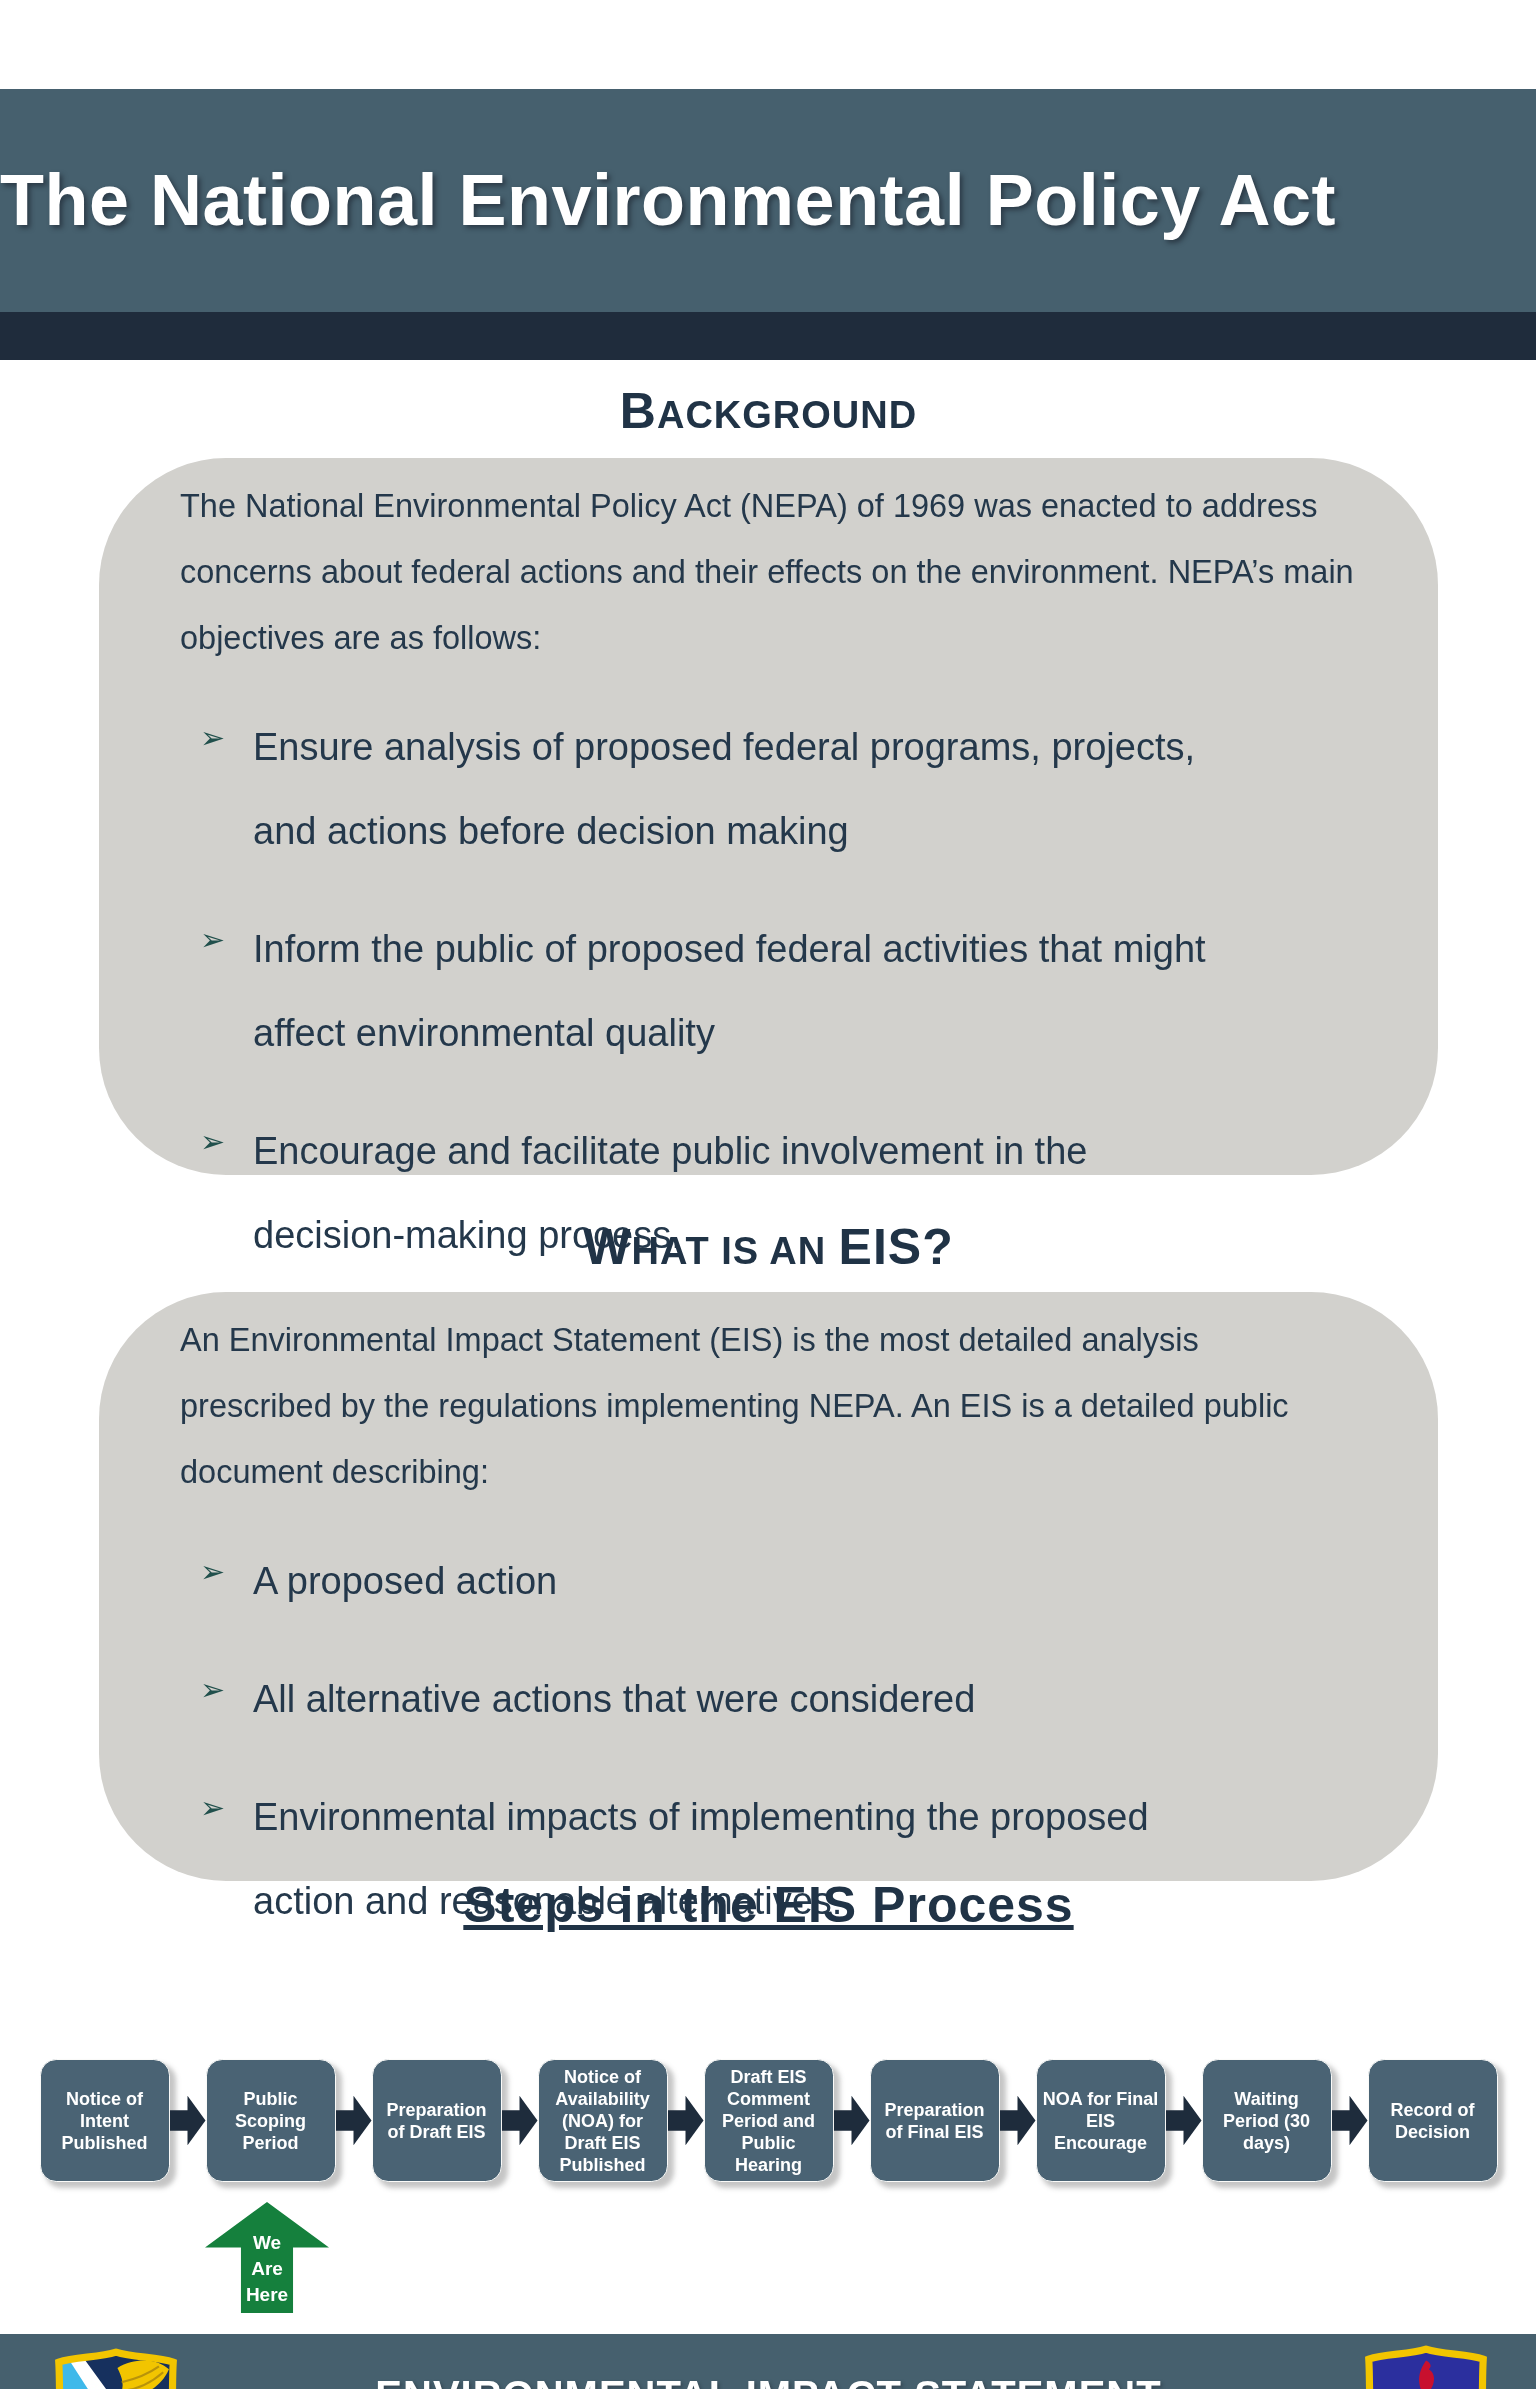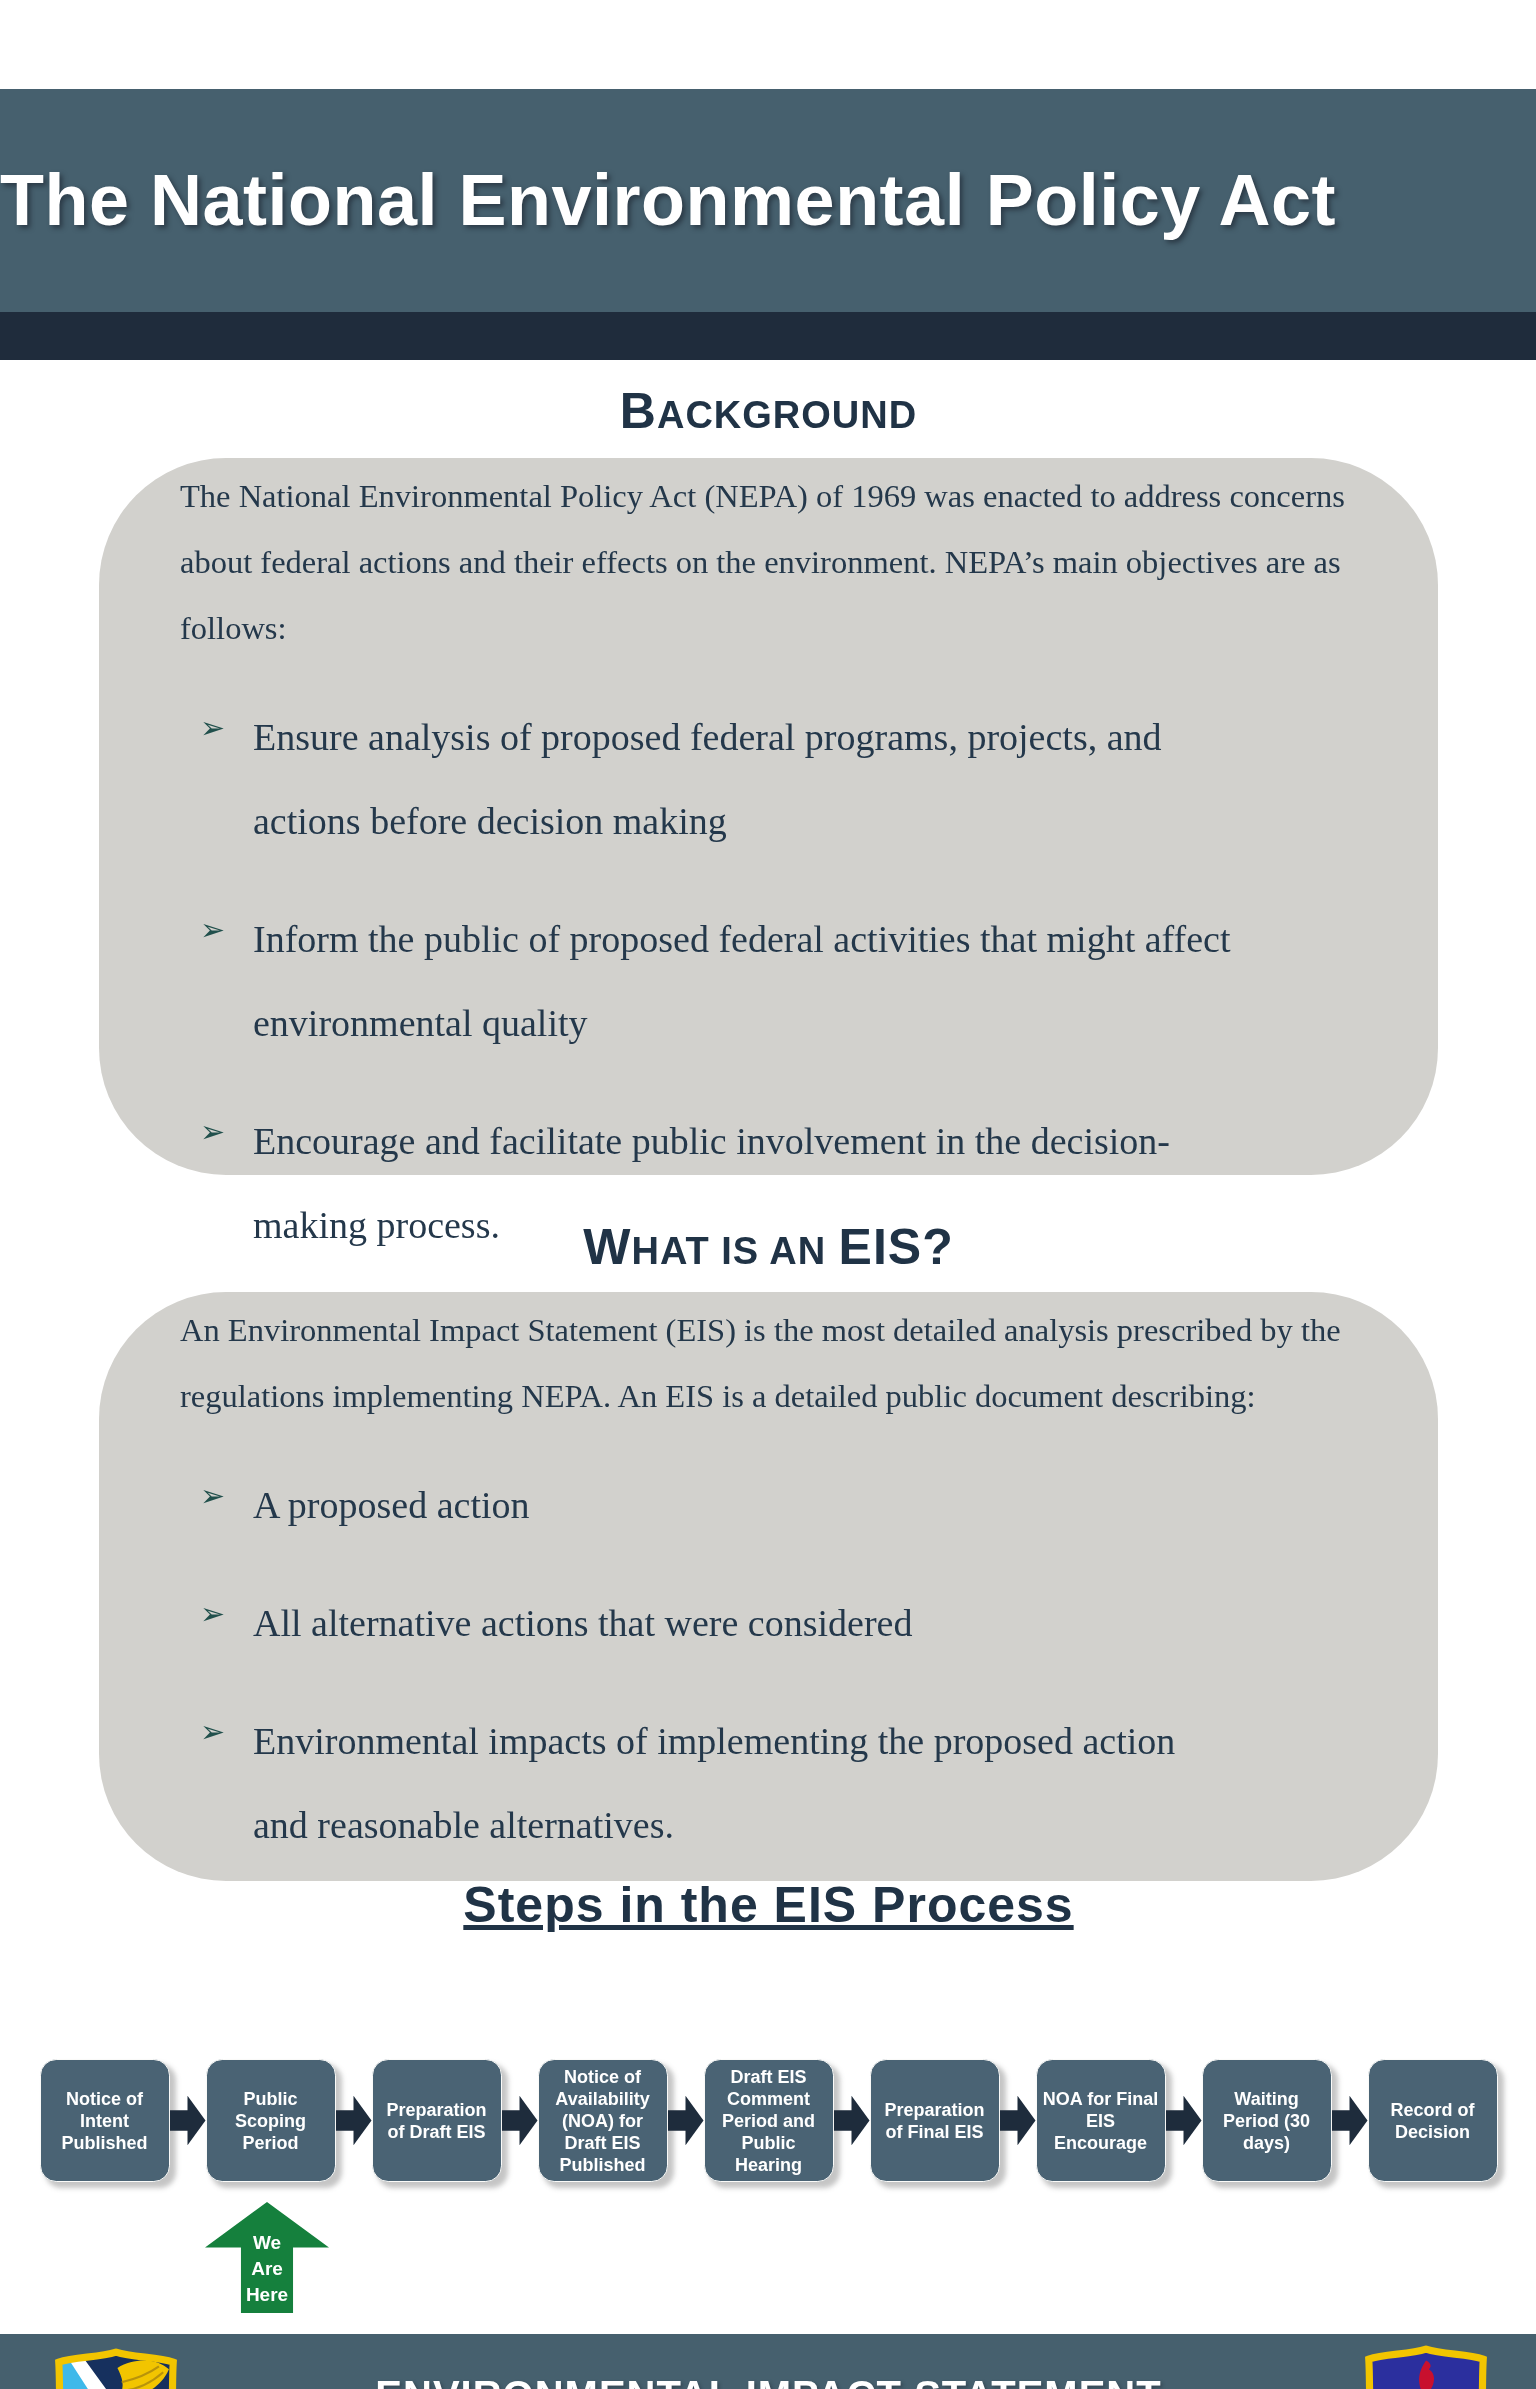--- a/index.html
+++ b/index.html
@@ -18,21 +18,21 @@
                font-weight:bold;letter-spacing:1px;}
   .sec-heading .h-big{font-size:50px;}
   .sec-heading .h-small{font-size:38px;}
   .sec-heading .h-tail{margin-left:12.4px;}
   #bg-heading{top:382px;}
   #eis-heading{top:1218px;}
   #steps-heading{top:1876px;font-size:50px;color:#203346;text-decoration:underline;}
 
   
   .panel{position:absolute;left:99px;width:1339px;background:#D2D1CD;border-radius:127px;
-         box-sizing:border-box;padding:5px 81px 0 81px;color:#24384B;font-family:Liberation Serif, serif;}
+         box-sizing:border-box;padding:15px 81px 0 81px;color:#24384B;}
   #panel-background{top:458px;height:717px;}
   #panel-eis{top:1292px;height:589px;}
   .panel p{margin:0;font-size:32.5px;line-height:66px;max-width:1177px;}
   .panel ul{list-style:none;margin:0;padding:0;}
   .panel li{display:flex;margin-top:34px;padding-left:20px;}
   .b-marker{flex:0 0 53px;color:#21504C;font-size:30px;line-height:66px;}
   .b-text{font-size:38px;line-height:84px;max-width:984px;}
 
   
   .flow-row{position:absolute;top:2059px;left:0;width:1537px;height:123px;

